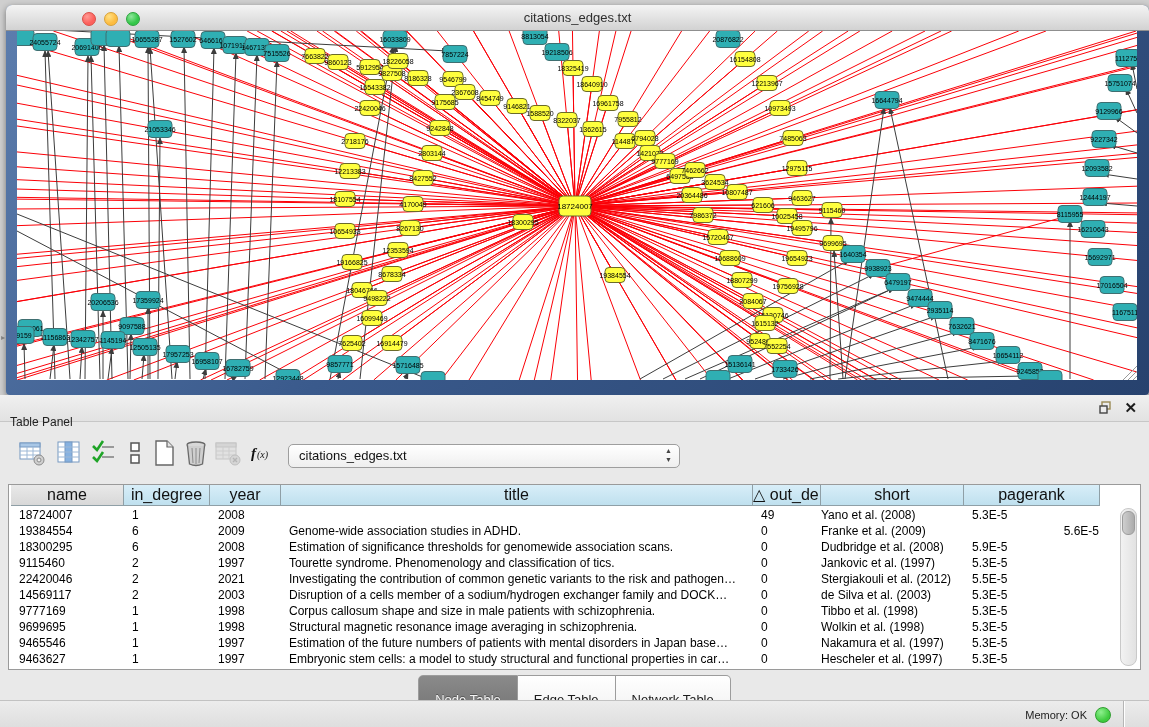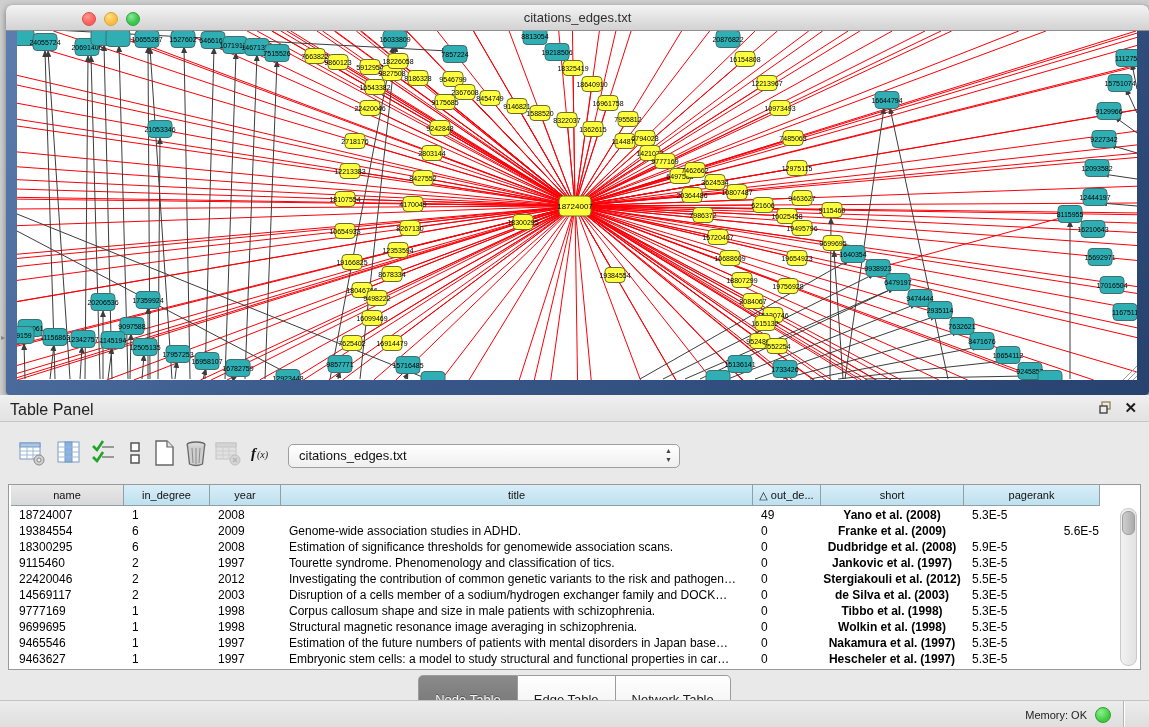--- a/index.html
+++ b/index.html
@@ -18,38 +18,38 @@
   .light.r{left:76px;background:radial-gradient(circle at 35% 30%,#ff9a94,#fc605c 60%);border:1px solid #d94c45;}
   .light.y{left:98px;background:radial-gradient(circle at 35% 30%,#ffe084,#fdbc40 60%);border:1px solid #d8a136;}
   .light.g{left:120px;background:radial-gradient(circle at 35% 30%,#8ee69a,#34c749 60%);border:1px solid #2aa33c;}
   .canvas-wrap{position:absolute;left:11px;top:26px;width:1120px;height:349px;background:#ffffff;}
   .canvas-wrap svg{display:block;width:100%;height:100%;}
   .collapse-arrow{position:absolute;left:1px;top:333px;font-size:8px;color:#8a8a8a;}
   
   .panel{position:absolute;left:0;top:395px;width:1149px;height:332px;background:#e9e9e9;}
   .panel-header{position:absolute;left:0;top:0;width:100%;height:26px;
                 background:linear-gradient(#f0f0f0,#e2e2e2);border-bottom:1px solid #c7c7c7;}
-  .panel-title{position:absolute;left:10px;top:6px;font-size:16px;color:#222;}
+  .panel-title{position:absolute;left:10px;top:20px;font-size:12px;color:#222;}
   .float-ico{position:absolute;right:36px;top:6px;width:14px;height:13px;}
   .close-ico{position:absolute;right:12px;top:4px;font-size:15px;font-weight:bold;color:#1c1c1c;}
   .toolbar{position:absolute;left:0;top:26px;width:100%;height:63px;}
   .tb-ico{position:absolute;top:18px;width:28px;height:28px;cursor:default;}
   .combo{position:absolute;left:288px;top:23px;width:390px;height:22px;background:linear-gradient(#ffffff,#efefef);
          border:1px solid #9e9e9e;border-radius:5px;font-size:13px;color:#111;}
   .combo .val{position:absolute;left:10px;top:3px;}
   .combo .arrows{position:absolute;right:7px;top:1px;font-size:7px;line-height:9px;color:#444;text-align:center;}
   .tablebox{position:absolute;left:8px;top:89px;width:1131px;height:184px;background:#ffffff;border:1px solid #9a9a9a;}
   .thead{position:absolute;left:0;top:0;height:21px;width:100%;}
   .th{position:absolute;top:0;height:20px;border-right:1px solid #8f9fa6;border-bottom:1px solid #8f9fa6;
-      background:linear-gradient(#d8eef8,#bfe0ee);font-size:11px;color:#111;text-align:center;line-height:20px;
+      background:linear-gradient(#d8eef8,#bfe0ee);font-size:16px;color:#111;text-align:center;line-height:20px;
       overflow:hidden;white-space:nowrap;}
   .th.gray{background:linear-gradient(#e9e9e9,#d8d8d8);}
   .trow{position:absolute;left:0;height:16px;width:100%;font-size:12px;color:#000;}
   .td{position:absolute;top:0;height:16px;line-height:16px;overflow:hidden;white-space:nowrap;padding-left:8px;box-sizing:border-box;}
-  .td.center{text-align:center;padding-left:0;font-weight:bold;}
+  .td.center{padding-left:0;}
   .vscroll{position:absolute;right:3px;top:23px;width:15px;height:156px;background:linear-gradient(90deg,#f2f2f2,#e2e2e2);
            border:1px solid #c9c9c9;border-radius:8px;}
   .vthumb{position:absolute;left:1px;top:2px;width:11px;height:22px;background:linear-gradient(90deg,#cfcfcf,#ababab);
           border-radius:6px;border:1px solid #9c9c9c;}
   .tabs{position:absolute;left:0;top:280px;width:100%;height:22px;text-align:center;}
   .seg{display:inline-block;height:20px;line-height:20px;font-size:13px;padding:14px 16px;
        background:linear-gradient(#ffffff,#ededed);color:#1c1c1c;border:1px solid #9c9c9c;border-left:none;
        vertical-align:top;cursor:default;}
   .seg.first{border-left:1px solid #9c9c9c;border-radius:5px 0 0 5px;}
   .seg.last{border-radius:0 5px 5px 0;}
@@ -917,21 +917,21 @@
             <div class="td" style="left: 115px; width: 85px;">2</div>
             <div class="td" style="left: 201px; width: 70px;">1997</div>
             <div class="td" style="left: 272px; width: 471px;">Tourette syndrome. Phenomenology and classification of tics.</div>
             <div class="td" style="left: 744px; width: 67px;">0</div>
             <div class="td center" style="left: 812px; width: 142px;">Jankovic et al. (1997)</div>
             <div class="td" style="left: 955px; width: 135px;">5.3E-5</div>
           </div>
           <div class="trow" style="top: 86px;">
             <div class="td" style="left: 2px; width: 112px;">22420046</div>
             <div class="td" style="left: 115px; width: 85px;">2</div>
-            <div class="td" style="left: 201px; width: 70px;">2012</div>
+            <div class="td" style="left: 201px; width: 70px;">2021</div>
             <div class="td" style="left: 272px; width: 471px;">Investigating the contribution of common genetic variants to the risk and pathogen…</div>
             <div class="td" style="left: 744px; width: 67px;">0</div>
             <div class="td center" style="left: 812px; width: 142px;">Stergiakouli et al. (2012)</div>
             <div class="td" style="left: 955px; width: 135px;">5.5E-5</div>
           </div>
           <div class="trow" style="top: 102px;">
             <div class="td" style="left: 2px; width: 112px;">14569117</div>
             <div class="td" style="left: 115px; width: 85px;">2</div>
             <div class="td" style="left: 201px; width: 70px;">2003</div>
             <div class="td" style="left: 272px; width: 471px;">Disruption of a cells member of a sodium/hydrogen exchanger family and DOCK…</div>

